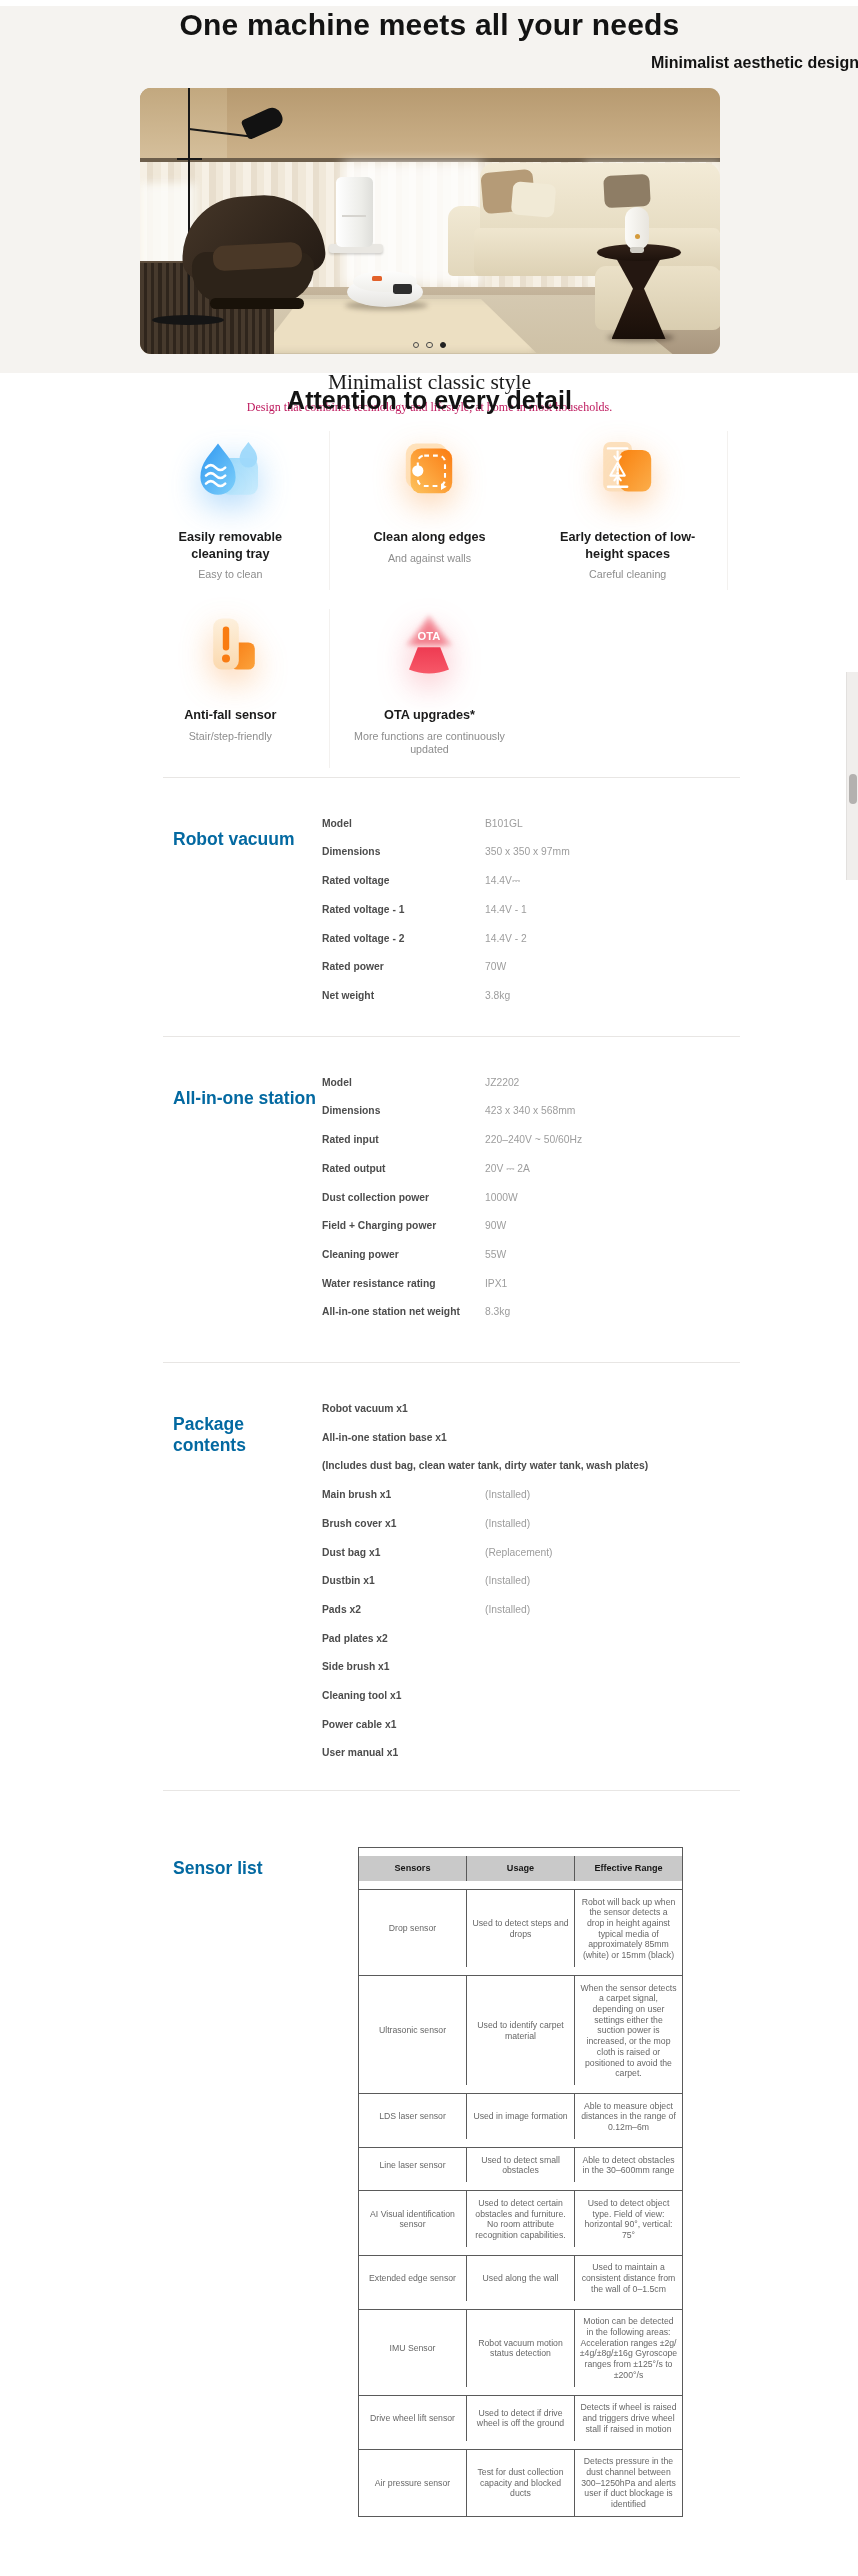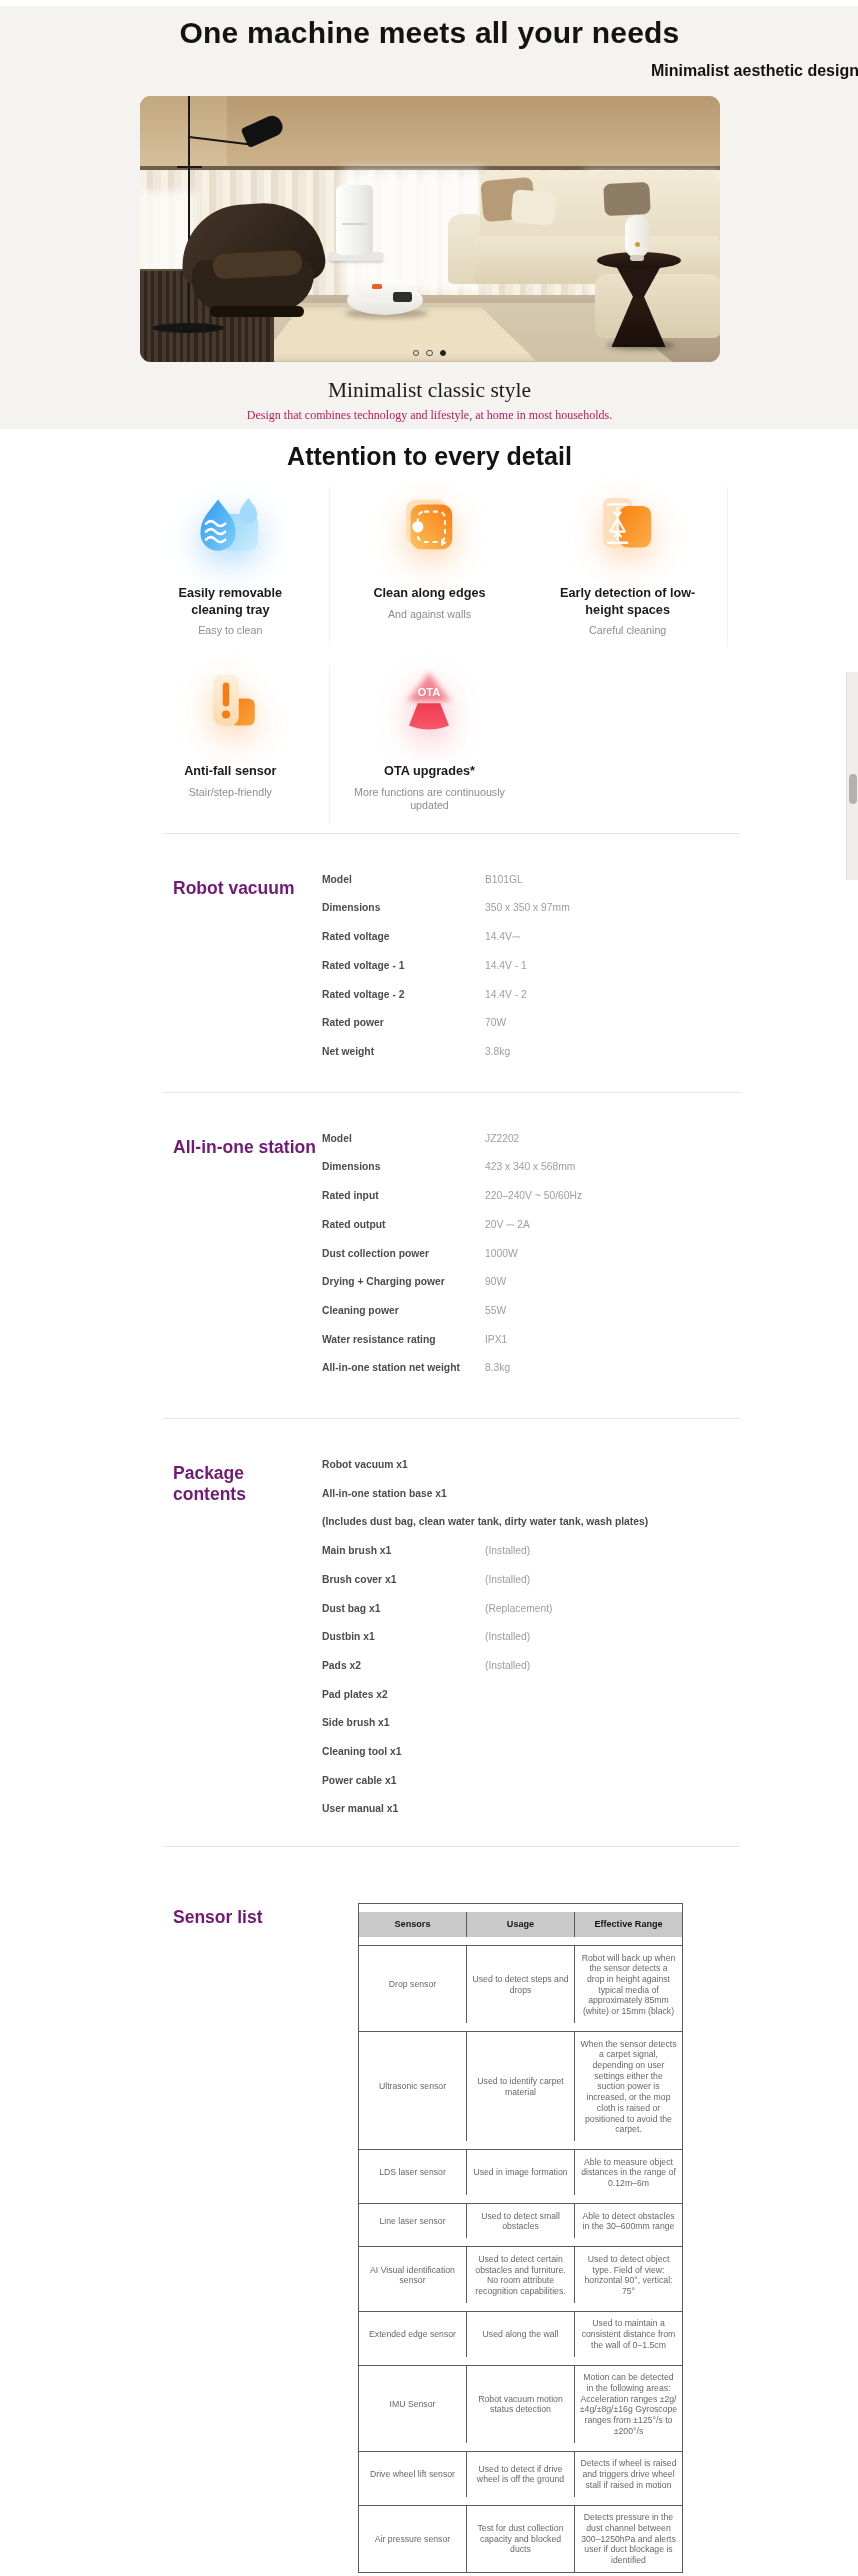--- a/index.html
+++ b/index.html
@@ -1,20 +1,20 @@
 <!DOCTYPE html>
 <html style="font-size:12.7px"><head>
 <meta charset="utf-8">
 <style>
   html,body{margin:0;padding:0;}
   body{width:859px;height:2576px;position:relative;overflow:hidden;background:#ffffff;
        font-family:"Liberation Sans",sans-serif;-webkit-font-smoothing:antialiased;}
   .top-strip{height:6.4px;background:#ffffff;}
   
-  .top-section{background:#f5f3f0;height:423px;box-sizing:border-box;padding-top:8px;}
+  .top-section{background:#f5f3f0;height:367px;box-sizing:border-box;}
   .page-title{margin:0;text-align:center;font-size:30px;font-weight:700;color:#131313;letter-spacing:0.2px;line-height:37px;}
   .page-subtitle{margin:9.5px 0 0;text-align:right;font-size:16px;font-weight:700;color:#131313;line-height:19px;}
   .hero{position:relative;width:580px;height:266px;margin:16px auto 0;border-radius:11px;overflow:hidden;background:#d8ccb8;}
   .hx{position:absolute;}
   .shade{left:0;top:0;width:580px;height:73px;background:linear-gradient(180deg,#b79a70,#cdb38c);}
   .shade-left{left:0;top:0;width:87px;height:73px;background:linear-gradient(180deg,#c2a87f,#d6c09c);}
   .shade-bar{left:0;top:70px;width:580px;height:4px;background:#6e5f4b;}
   .curtain{left:0;top:74px;width:580px;height:129px;background:repeating-linear-gradient(90deg,#f6f0e5 0 7.2px,#e8decd 7.2px 13.5px,#f0e8d9 13.5px 20.7px);}
   .glow-c{left:203px;top:74px;width:139px;height:123px;background:rgba(255,255,255,.8);filter:blur(5.6px);}
   .glow-l{left:0;top:95px;width:56px;height:103px;background:rgba(252,252,250,.8);filter:blur(4px);}
@@ -72,21 +72,21 @@
   .ic-blue svg{filter:drop-shadow(0 11px 16px rgba(56,160,244,.40));}
   .ic-green svg{filter:drop-shadow(0 11px 16px rgba(40,205,120,.40));}
   .ic-orange svg{filter:drop-shadow(0 11px 16px rgba(250,140,40,.38));}
   .ic-red svg{filter:drop-shadow(0 11px 16px rgba(240,70,90,.35));}
   .f-title{font-size:12.7px;font-weight:700;color:#1b1b1b;line-height:16.7px;margin:3.2px auto 0;max-width:143px;}
   .f-sub{font-size:10.7px;color:#8d8d8d;margin:5.6px auto 0;line-height:13.5px;max-width:151px;}
   
   .divider{width:577px;margin-left:163px;border:none;border-top:0.8px solid #e8e6e4;height:0;}
   .d1{margin-top:8.7px;} .d2{margin-top:33px;} .d3{margin-top:43px;} .d4{margin-top:30px;}
   .spec-section{position:relative;padding-left:322px;margin-top:40px;}
-  .spec-heading{position:absolute;left:173px;top:4px;margin:0;font-size:17.5px;font-weight:700;color:#701a75;line-height:20.7px;width:148px;}
+  .spec-heading{position:absolute;left:173px;top:11px;margin:0;font-size:17.5px;font-weight:700;color:#0369a1;line-height:20.7px;width:148px;}
   .spec-row{display:grid;grid-template-columns:163px 1fr;margin-bottom:16px;line-height:12.7px;align-items:baseline;}
   .spec-label{font-size:10.3px;font-weight:700;color:#4c4c4c;white-space:nowrap;}
   .spec-value{font-size:10.3px;color:#9d9d9d;}
   
   .sensor-section{position:relative;padding-left:358px;margin-top:56px;}
   .sensor-table{width:325px;border:0.8px solid #5a5a5a;box-sizing:border-box;}
   .s-row{display:grid;grid-template-columns:107px 108px 108px;}
   .s-cell{border-left:0.8px solid #5a5a5a;border-top:0.8px solid #5a5a5a;padding:6.4px 4.8px;font-size:8.7px;line-height:10.7px;color:#676767;text-align:center;display:flex;align-items:center;justify-content:center;box-sizing:border-box;margin-top:8px;}
   .s-row .s-cell:first-child{border-left:none;}
   .s-head .s-cell{background:#c9c9c9;color:#161616;font-weight:700;font-size:9.1px;border-top:none;padding:7.2px 4.8px;}
@@ -351,21 +351,21 @@
           <div class="spec-label">Rated output</div>
           <div class="spec-value">20V ⎓ 2A</div>
         </div>
 
         <div class="spec-row">
           <div class="spec-label">Dust collection power</div>
           <div class="spec-value">1000W</div>
         </div>
 
         <div class="spec-row">
-          <div class="spec-label">Drying + Charging power</div>
+          <div class="spec-label">Field + Charging power</div>
           <div class="spec-value">90W</div>
         </div>
 
         <div class="spec-row">
           <div class="spec-label">Cleaning power</div>
           <div class="spec-value">55W</div>
         </div>
 
         <div class="spec-row">
           <div class="spec-label">Water resistance rating</div>

